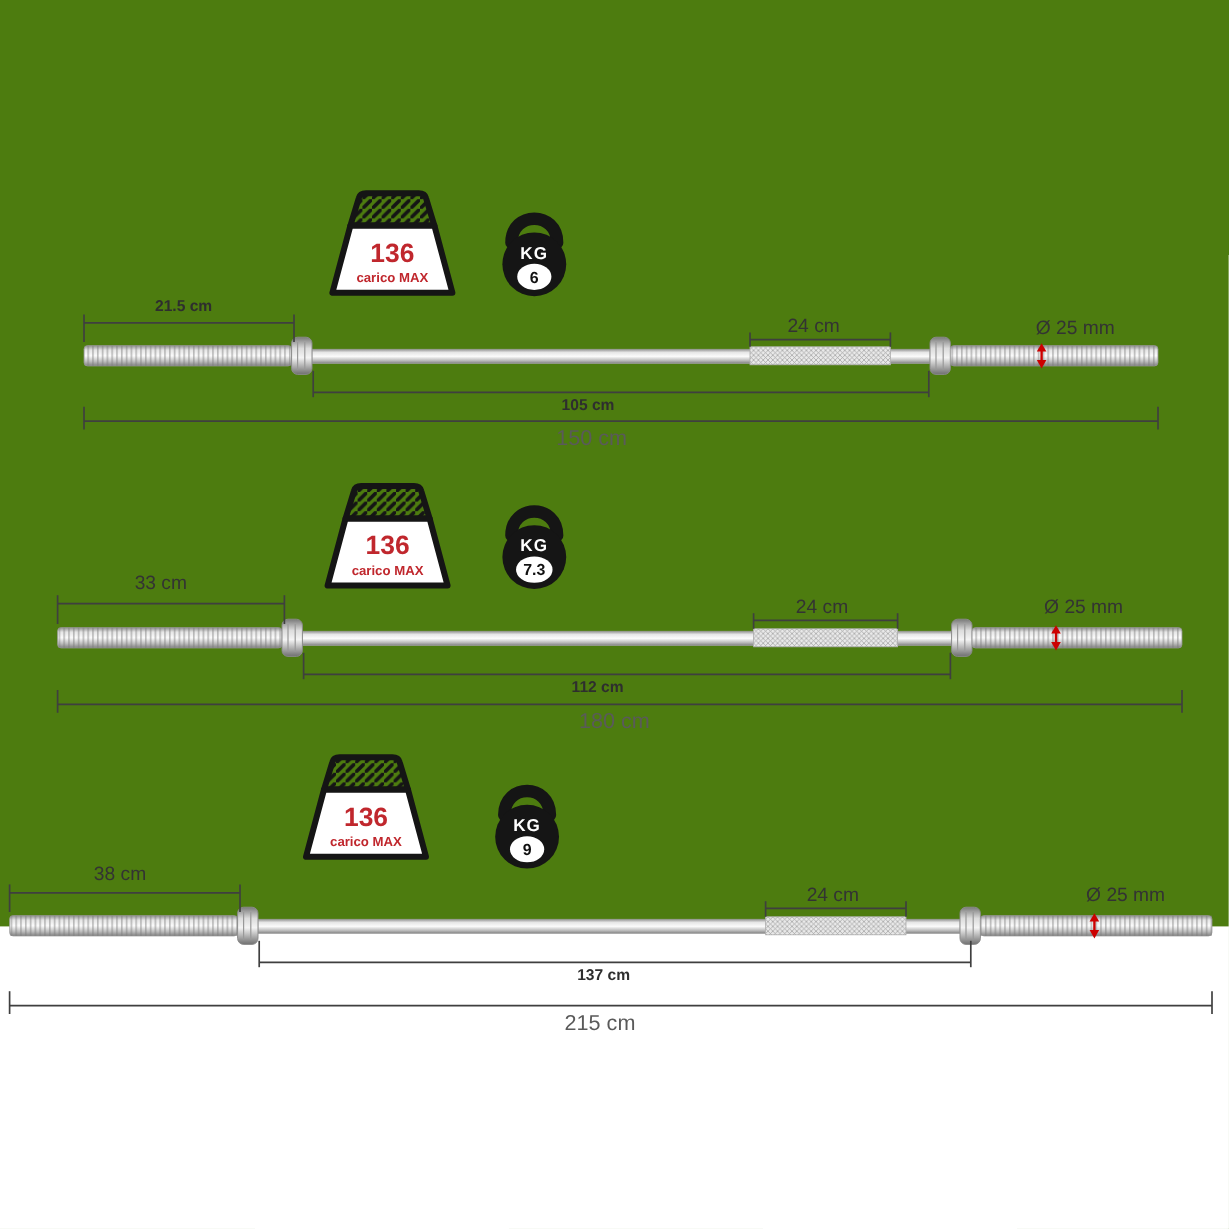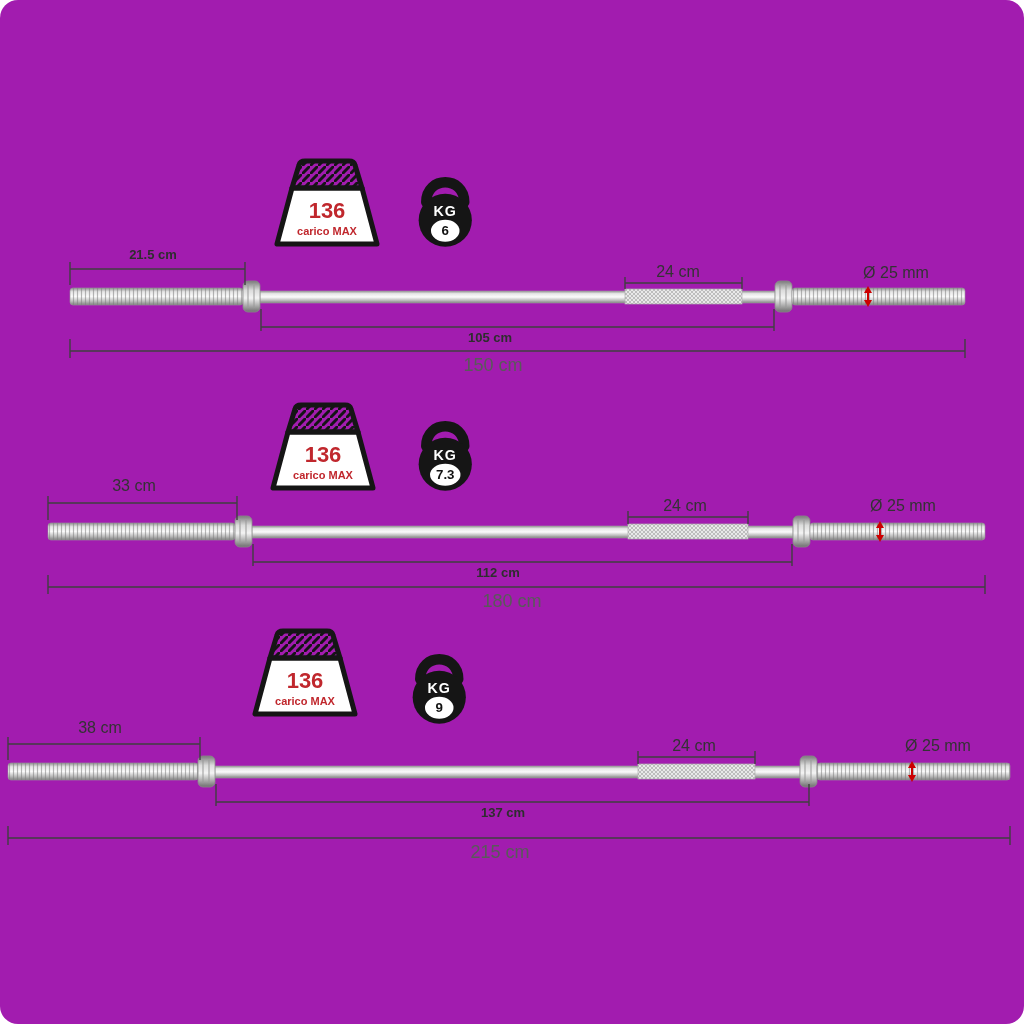--- a/index.html
+++ b/index.html
@@ -1,20 +1,20 @@
 <!DOCTYPE html>
 <html><head>
 <meta charset="utf-8">
 <style>
   html,body{
     margin:0;padding:0;background:#ffffff;
     width:1024px;height:1024px;overflow:hidden;
     font-family:"Liberation Sans",sans-serif;
   }
-  .stage{width:1024px;height:1024px;position:relative;background:#a21caf;border-radius:18px;}
+  .stage{width:1024px;height:772px;position:relative;background:#4d7c0f;}
   svg text{font-family:"Liberation Sans","DejaVu Sans",sans-serif;text-anchor:middle;}
   .dim-bold-sm{font-size:13px;font-weight:bold;fill:#2e2e2e;}
   .dim-reg{font-size:16px;fill:#333333;}
   .dim-total{font-size:18px;fill:#5a5a5a;}
   .red-big{font-size:22px;font-weight:bold;fill:#c0272d;}
   .red-small{font-size:11px;font-weight:bold;fill:#c0272d;}
   .kb-unit{font-size:15px;font-weight:bold;fill:#ffffff;letter-spacing:1px;}
   .kb-val{font-size:14px;font-weight:bold;fill:#111111;}
   .dimline{stroke:#3f3f3f;stroke-width:1.4;}
   .redfill{fill:#cc0000;}

